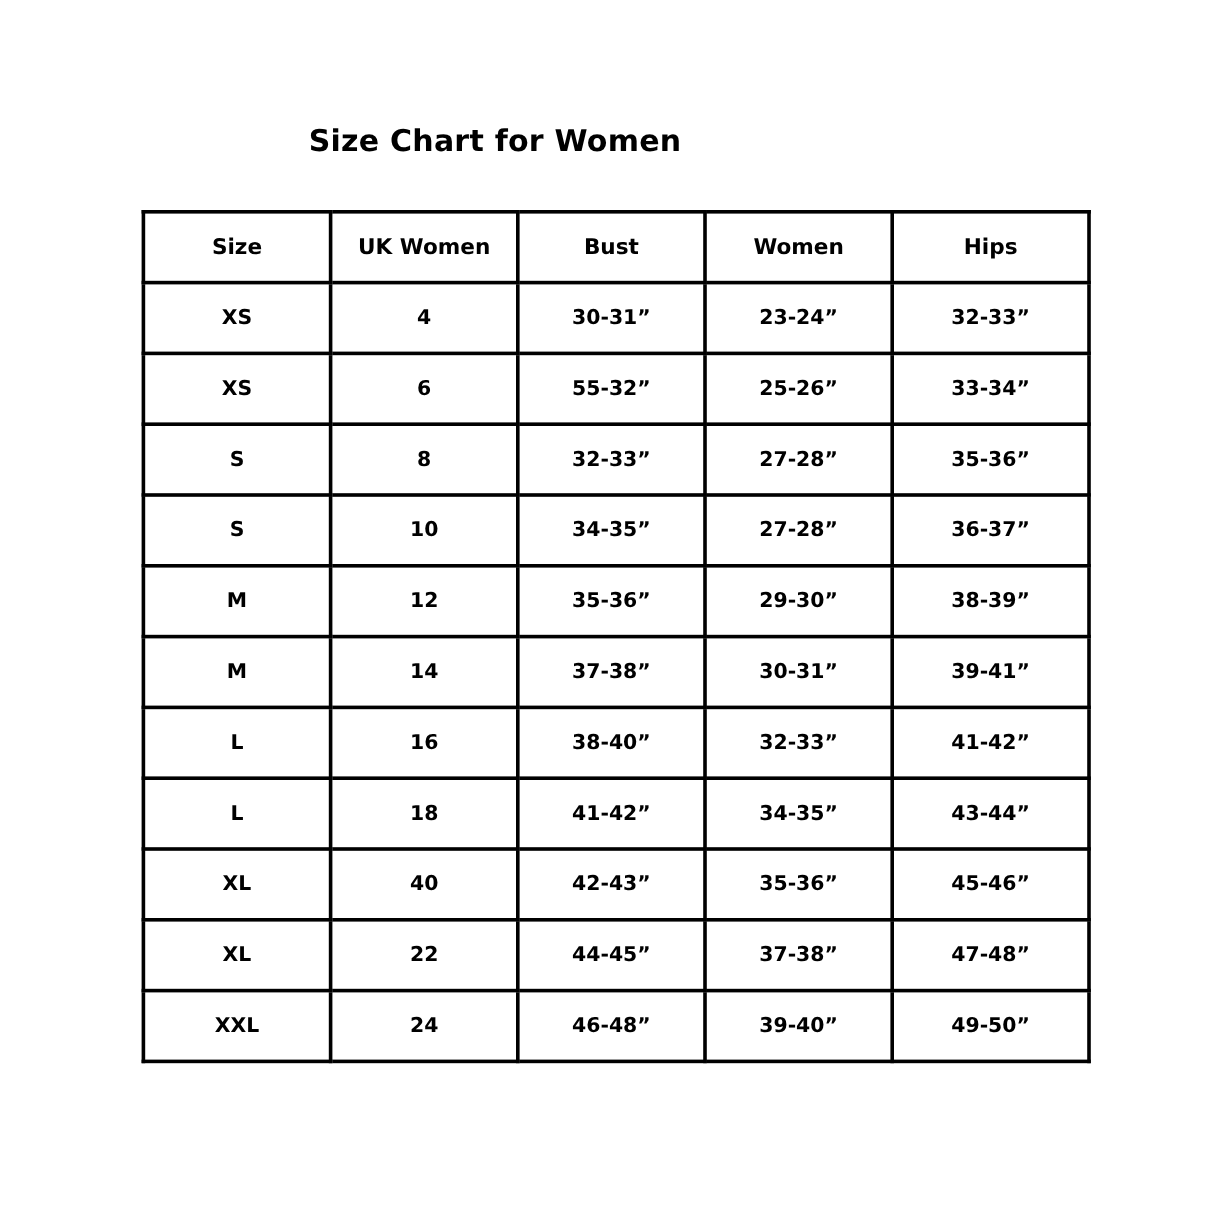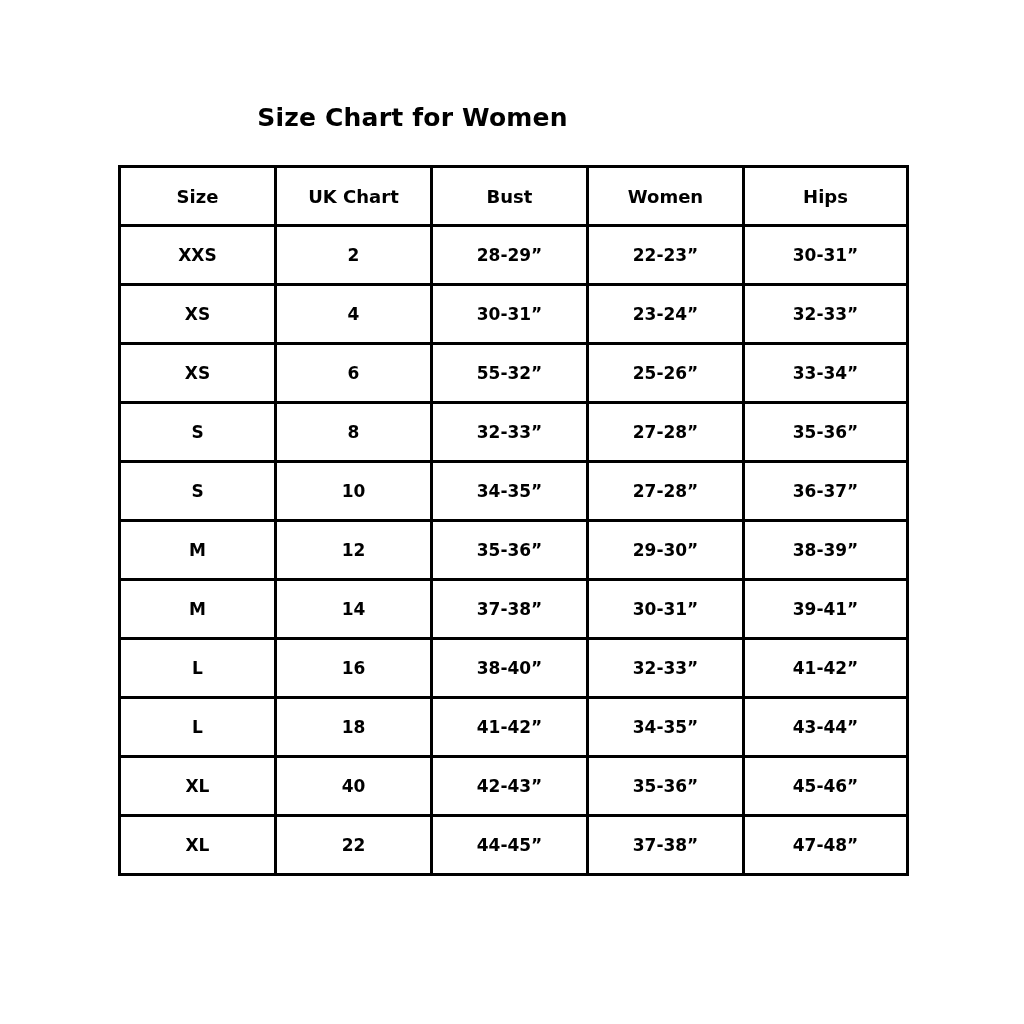--- a/index.html
+++ b/index.html
@@ -26,21 +26,21 @@
     left: 0;
     width: 825px;
     text-align: center;
     font-size: 25px;
     font-weight: bold;
     letter-spacing: 0.2px;
     color: #000000;
   }
   .table-wrap {
     position: absolute;
-    top: 165px;
+    top: 175px;
     left: 118px;
     width: 788px;
   }
   table.size-chart {
     border-collapse: collapse;
     width: 788px;
     table-layout: fixed;
   }
   table.size-chart th,
   table.size-chart td {
@@ -74,34 +74,27 @@
       <colgroup>
         <col class="c0">
           <col class="c1">
           <col class="c2">
           <col class="c3">
           <col class="c4">
       </colgroup>
       <thead>
         <tr>
           <th>Size</th>
-          <th>UK Chart</th>
+          <th>UK Women</th>
           <th>Bust</th>
           <th>Women</th>
           <th>Hips</th>
         </tr>
       </thead>
       <tbody>
-        <tr>
-          <td>XXS</td>
-          <td>2</td>
-          <td>28-29”</td>
-          <td>22-23”</td>
-          <td>30-31”</td>
-        </tr>
         <tr>
           <td>XS</td>
           <td>4</td>
           <td>30-31”</td>
           <td>23-24”</td>
           <td>32-33”</td>
         </tr>
         <tr>
           <td>XS</td>
           <td>6</td>
@@ -158,17 +151,24 @@
           <td>35-36”</td>
           <td>45-46”</td>
         </tr>
         <tr>
           <td>XL</td>
           <td>22</td>
           <td>44-45”</td>
           <td>37-38”</td>
           <td>47-48”</td>
         </tr>
+        <tr>
+          <td>XXL</td>
+          <td>24</td>
+          <td>46-48”</td>
+          <td>39-40”</td>
+          <td>49-50”</td>
+        </tr>
       </tbody>
     </table>
   </div>
 
 </div>
 
 </body></html>

